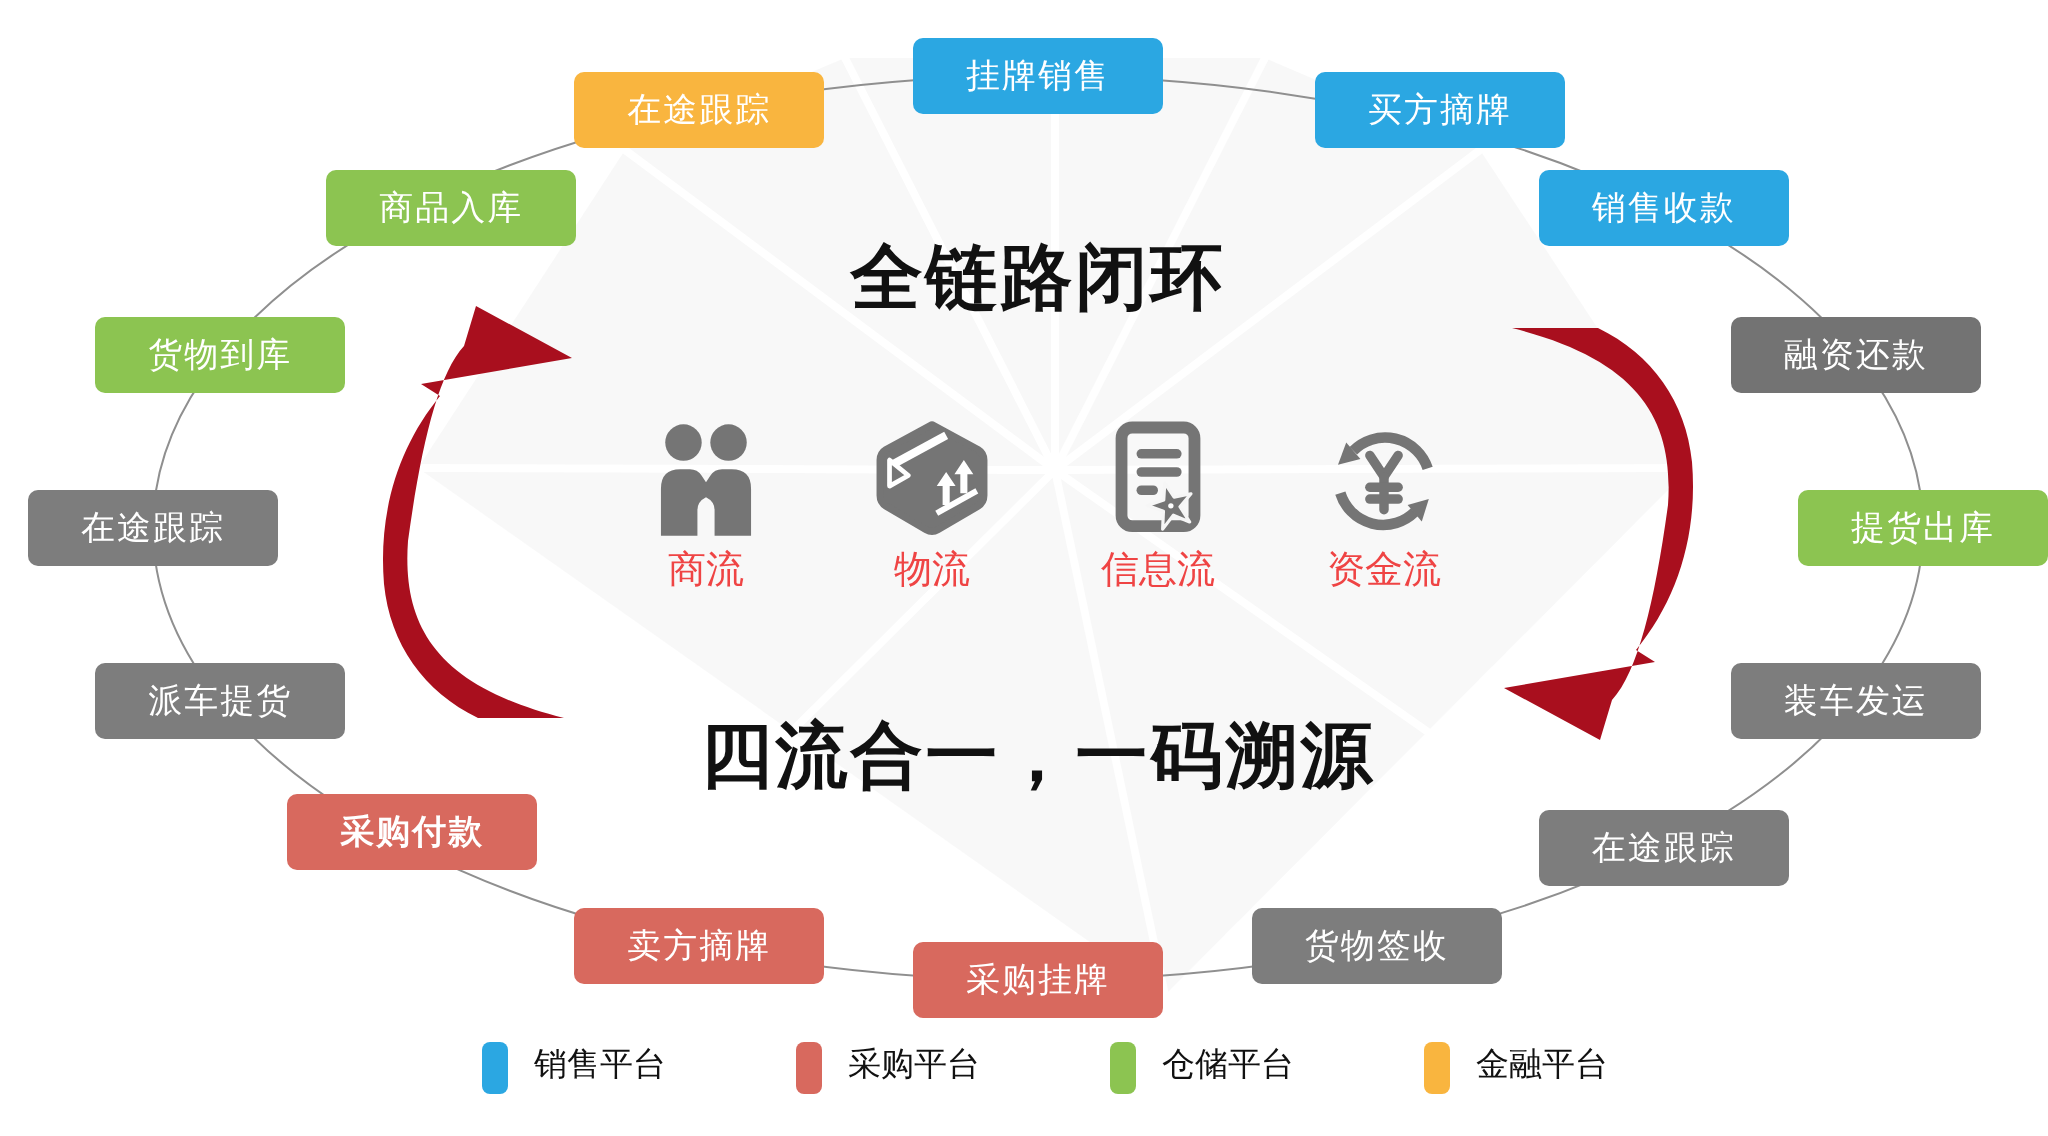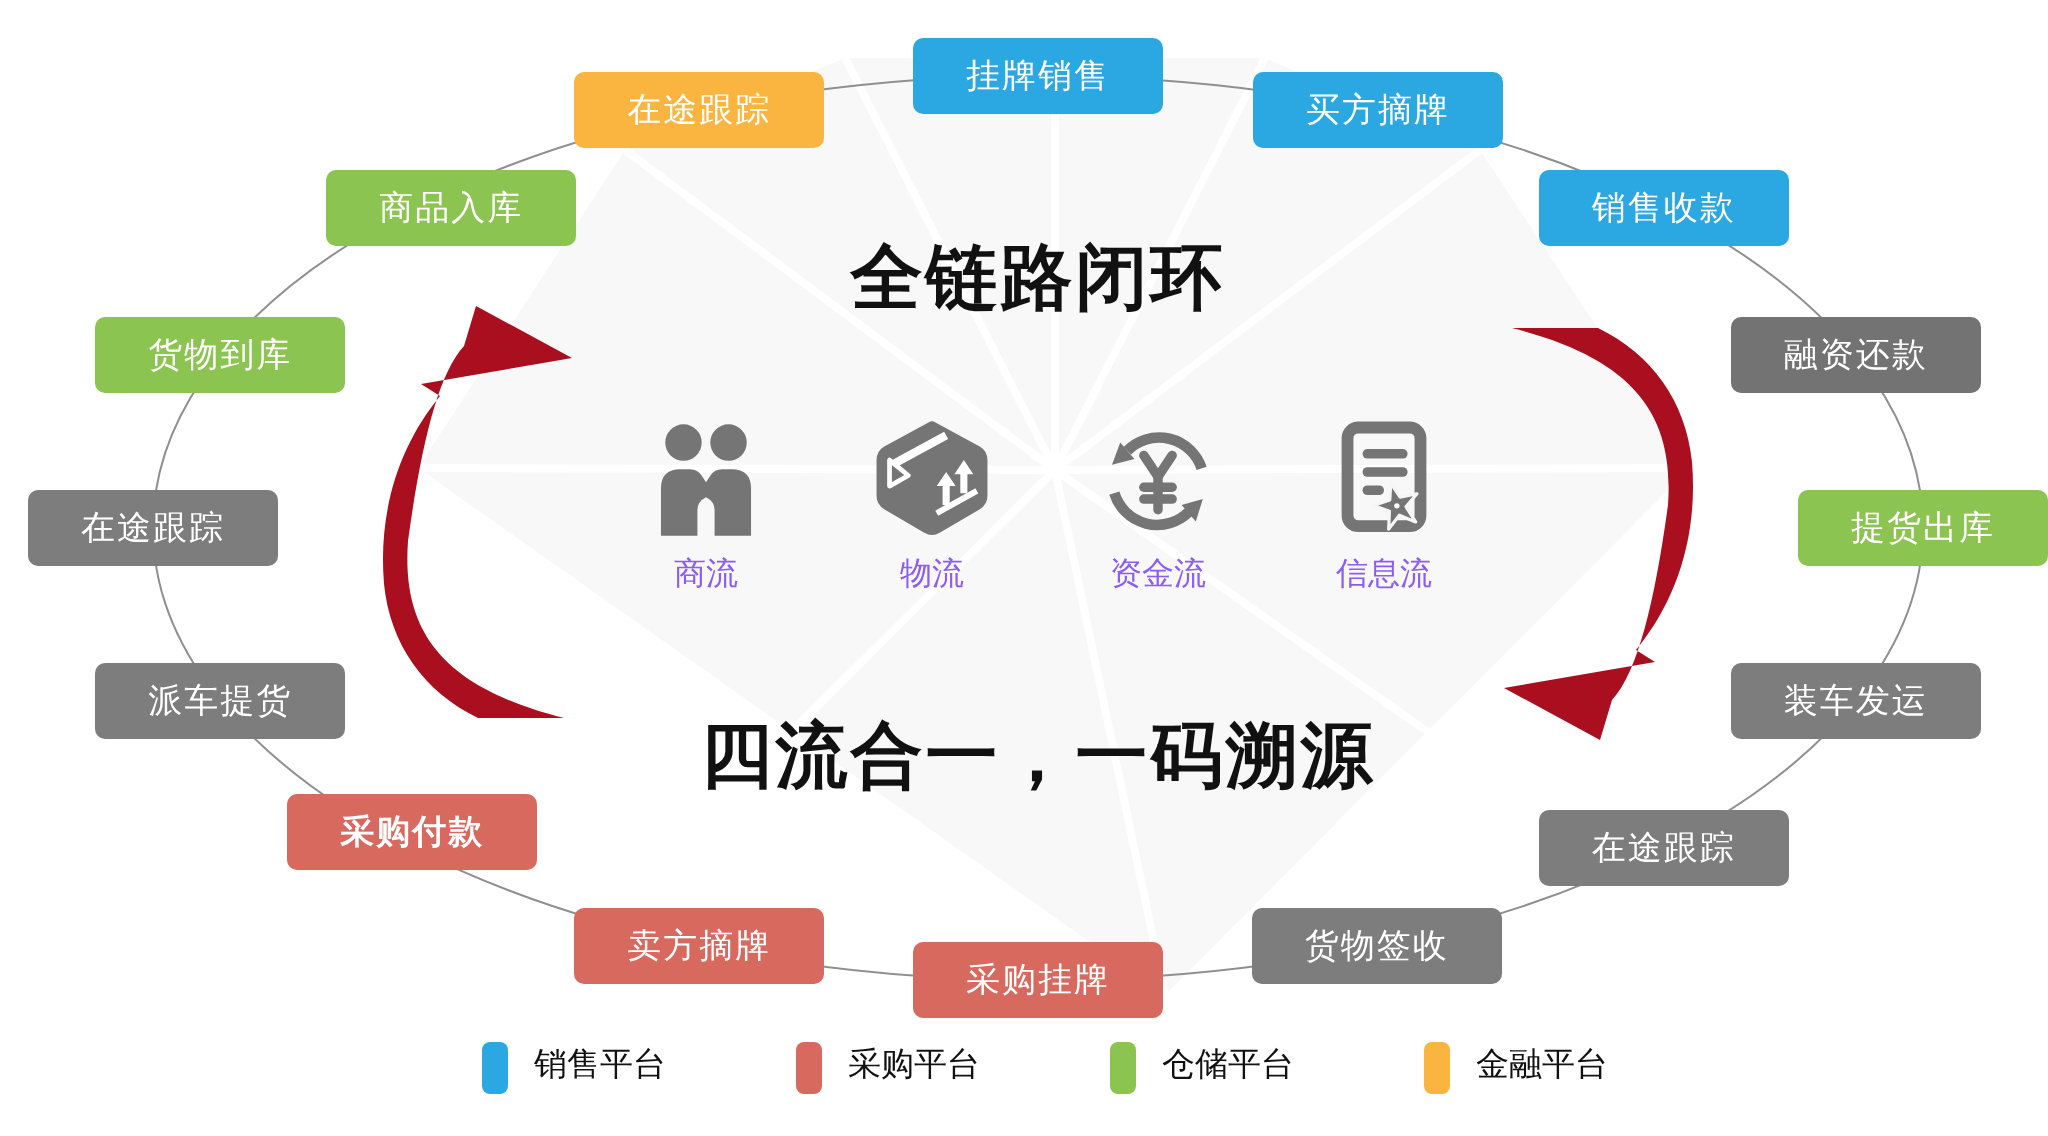--- a/index.html
+++ b/index.html
@@ -15,21 +15,21 @@
   .slogan{
     position:absolute;top:716px;left:0;width:2076px;text-align:center;
     font-size:72px;font-weight:bold;color:#111111;letter-spacing:3px;line-height:1.1;
   }
   .flows{
     position:absolute;top:420px;left:0;width:2090px;
     display:flex;justify-content:center;gap:76px;
   }
   .flow-item{width:150px;display:flex;flex-direction:column;align-items:center;}
   .flow-item svg{width:118px;height:118px;display:block;}
-  .flow-label{margin-top:14px;font-size:32px;color:#8b5cf6;white-space:nowrap;}
+  .flow-label{margin-top:6px;font-size:38px;color:#ef4444;white-space:nowrap;}
   .node{
     position:absolute;width:250px;height:76px;border-radius:10px;
     color:#ffffff;font-size:34px;letter-spacing:2px;
     display:flex;align-items:center;justify-content:center;white-space:nowrap;
   }
   .legend{
     position:absolute;top:1042px;left:0;width:2090px;
     display:flex;justify-content:center;gap:130px;
   }
   .legend-item{display:flex;align-items:flex-start;gap:26px;}
@@ -135,37 +135,37 @@
         <div class="flow-label">商流</div>
       </div>
       <div class="flow-item">
         <svg>
           <use href="#sym-package-icon"></use>
         </svg>
         <div class="flow-label">物流</div>
       </div>
       <div class="flow-item">
         <svg>
+          <use href="#sym-document-star-icon"></use>
+        </svg>
+        <div class="flow-label">信息流</div>
+      </div>
+      <div class="flow-item">
+        <svg>
           <use href="#sym-currency-cycle-icon"></use>
         </svg>
         <div class="flow-label">资金流</div>
-      </div>
-      <div class="flow-item">
-        <svg>
-          <use href="#sym-document-star-icon"></use>
-        </svg>
-        <div class="flow-label">信息流</div>
       </div>
     </div>
 
   <div class="slogan">四流合一，一码溯源</div>
 
   <div id="nodes">
       <div class="node" style="left: 913px; top: 38px; background: rgb(43, 167, 226);">挂牌销售</div>
-      <div class="node" style="left: 1253px; top: 72.4065px; background: rgb(43, 167, 226);">买方摘牌</div>
+      <div class="node" style="left: 1315px; top: 72.4065px; background: rgb(43, 167, 226);">买方摘牌</div>
       <div class="node" style="left: 1538.79px; top: 170.388px; background: rgb(43, 167, 226);">销售收款</div>
       <div class="node" style="left: 1730.63px; top: 317.027px; background: #737373;">融资还款</div>
       <div class="node" style="left: 1798px; top: 490px; background: rgb(140, 196, 81);">提货出库</div>
       <div class="node" style="left: 1730.63px; top: 662.973px; background: rgb(125, 125, 125);">装车发运</div>
       <div class="node" style="left: 1538.79px; top: 809.612px; background: rgb(125, 125, 125);">在途跟踪</div>
       <div class="node" style="left: 1251.67px; top: 907.594px; background: rgb(125, 125, 125);">货物签收</div>
       <div class="node" style="left: 913px; top: 942px; background: rgb(216, 105, 94);">采购挂牌</div>
       <div class="node" style="left: 574.325px; top: 907.594px; background: rgb(216, 105, 94);">卖方摘牌</div>
       <div class="node" style="left: 287.21px; top: 794px; background: rgb(216, 105, 94); font-weight: bold;">采购付款</div>
       <div class="node" style="left: 95.3666px; top: 662.973px; background: rgb(125, 125, 125);">派车提货</div>

